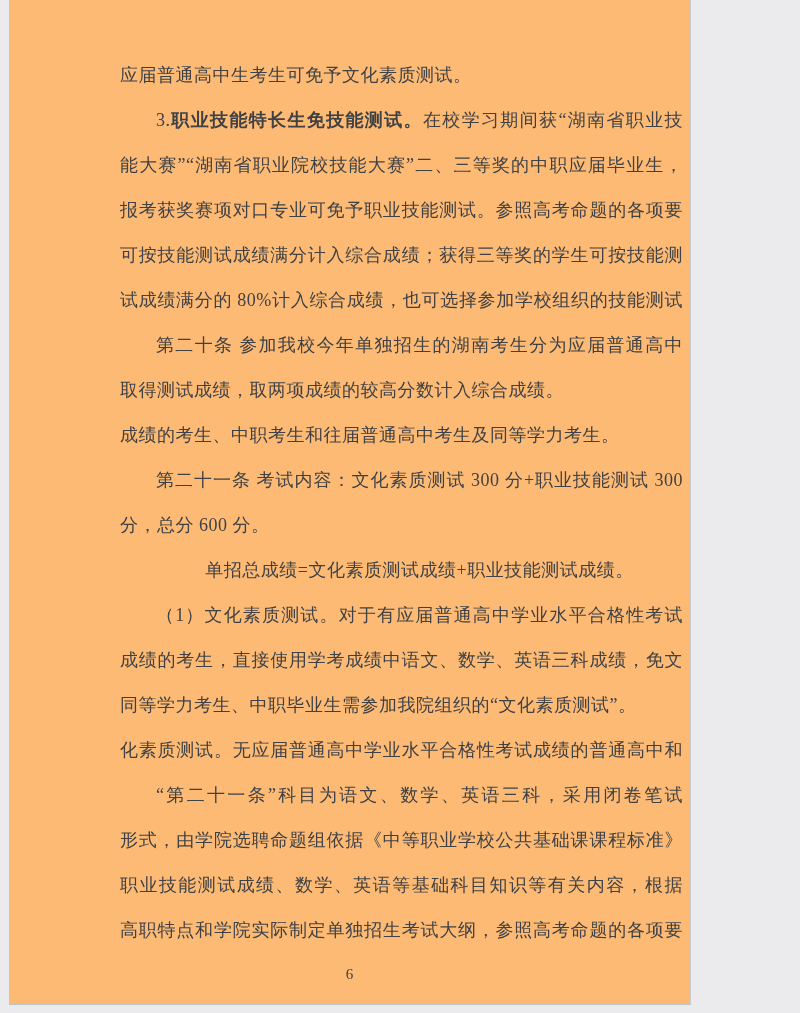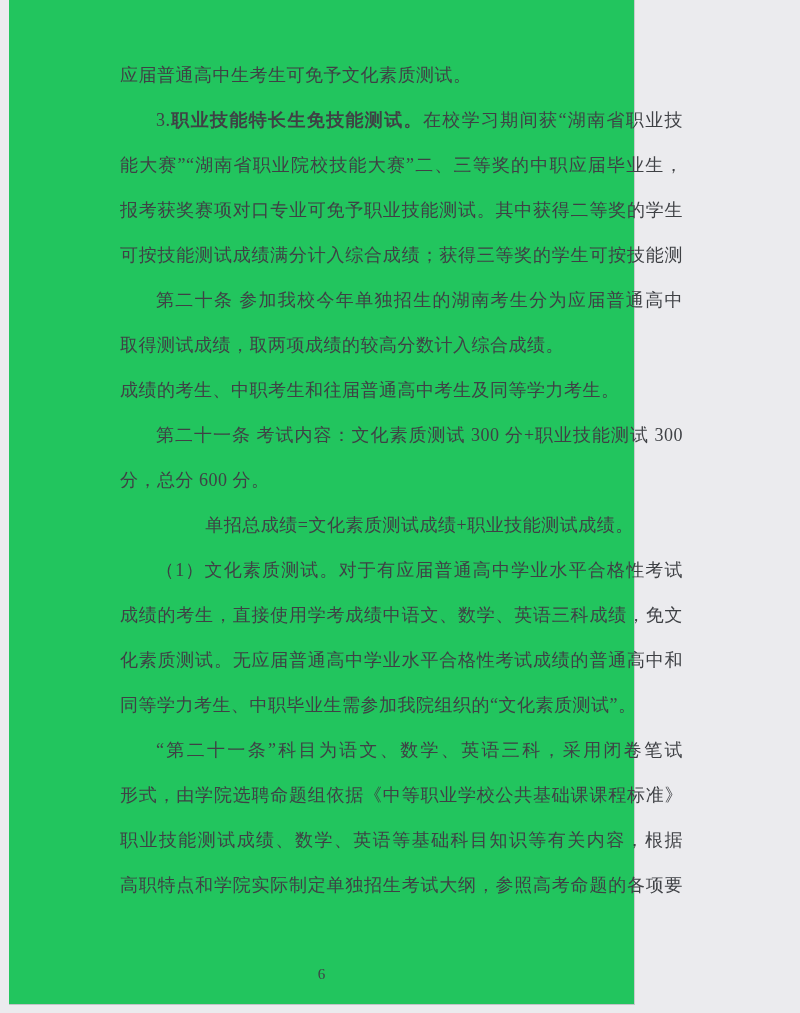--- a/index.html
+++ b/index.html
@@ -6,22 +6,22 @@
   body{
     width:800px;height:1013px;
     background:#ebebee;
     font-family:"Liberation Serif","DejaVu Serif",serif;
     overflow:hidden;
     position:relative;
   }
   .page{
     position:absolute;
     left:9px;top:0;
-    width:626px;height:1005px;
-    background:#22c55e;
+    width:682px;height:1005px;
+    background:#fdba74;
     border-right:1px solid #c9cacd;
     border-bottom:1px solid #c2c3c7;
     box-sizing:border-box;
   }
   .content{
     position:absolute;
     left:111px;top:53px;
     width:563px;
   }
   .line{
@@ -56,31 +56,32 @@
   }
 </style>
 </head>
 <body>
 
 <div class="page">
   <div class="content" id="content" style="color: rgb(63, 65, 69);">
       <div class="line"><span>应届普通高中生考生可免予文化素质测试。</span></div>
       <div class="line indent justify"><span>3.</span><span class="hei">职业技能特长生免技能测试。</span><span>在校学习期间获“湖南省职业技</span></div>
       <div class="line justify"><span>能大赛”“湖南省职业院校技能大赛”二、三等奖的中职应届毕业生，</span></div>
-      <div class="line justify"><span>报考获奖赛项对口专业可免予职业技能测试。其中获得二等奖的学生</span></div>
+      <div class="line justify"><span>报考获奖赛项对口专业可免予职业技能测试。参照高考命题的各项要</span></div>
       <div class="line justify"><span>可按技能测试成绩满分计入综合成绩；获得三等奖的学生可按技能测</span></div>
+      <div class="line justify"><span>试成绩满分的 80%计入综合成绩，也可选择参加学校组织的技能测试</span></div>
       <div class="line indent justify"><span>第二十条 参加我校今年单独招生的湖南考生分为应届普通高中</span></div>
       <div class="line"><span>取得测试成绩，取两项成绩的较高分数计入综合成绩。</span></div>
       <div class="line"><span>成绩的考生、中职考生和往届普通高中考生及同等学力考生。</span></div>
       <div class="line indent justify"><span>第二十一条 考试内容：文化素质测试 300 分+职业技能测试 300</span></div>
       <div class="line"><span>分，总分 600 分。</span></div>
       <div class="line indent"><span>单招总成绩=文化素质测试成绩+职业技能测试成绩。</span></div>
       <div class="line indent justify"><span>（1）文化素质测试。对于有应届普通高中学业水平合格性考试</span></div>
       <div class="line justify"><span>成绩的考生，直接使用学考成绩中语文、数学、英语三科成绩，免文</span></div>
+      <div class="line"><span>同等学力考生、中职毕业生需参加我院组织的“文化素质测试”。</span></div>
       <div class="line justify"><span>化素质测试。无应届普通高中学业水平合格性考试成绩的普通高中和</span></div>
-      <div class="line"><span>同等学力考生、中职毕业生需参加我院组织的“文化素质测试”。</span></div>
       <div class="line indent justify"><span>“第二十一条”科目为语文、数学、英语三科，采用闭卷笔试</span></div>
       <div class="line justify"><span>形式，由学院选聘命题组依据《中等职业学校公共基础课课程标准》</span></div>
       <div class="line justify"><span>职业技能测试成绩、数学、英语等基础科目知识等有关内容，根据</span></div>
       <div class="line justify"><span>高职特点和学院实际制定单独招生考试大纲，参照高考命题的各项要</span></div>
     </div>
   <div class="page-number" style="color: rgb(63, 65, 69);">6</div>
 </div>
 
 </body></html>

